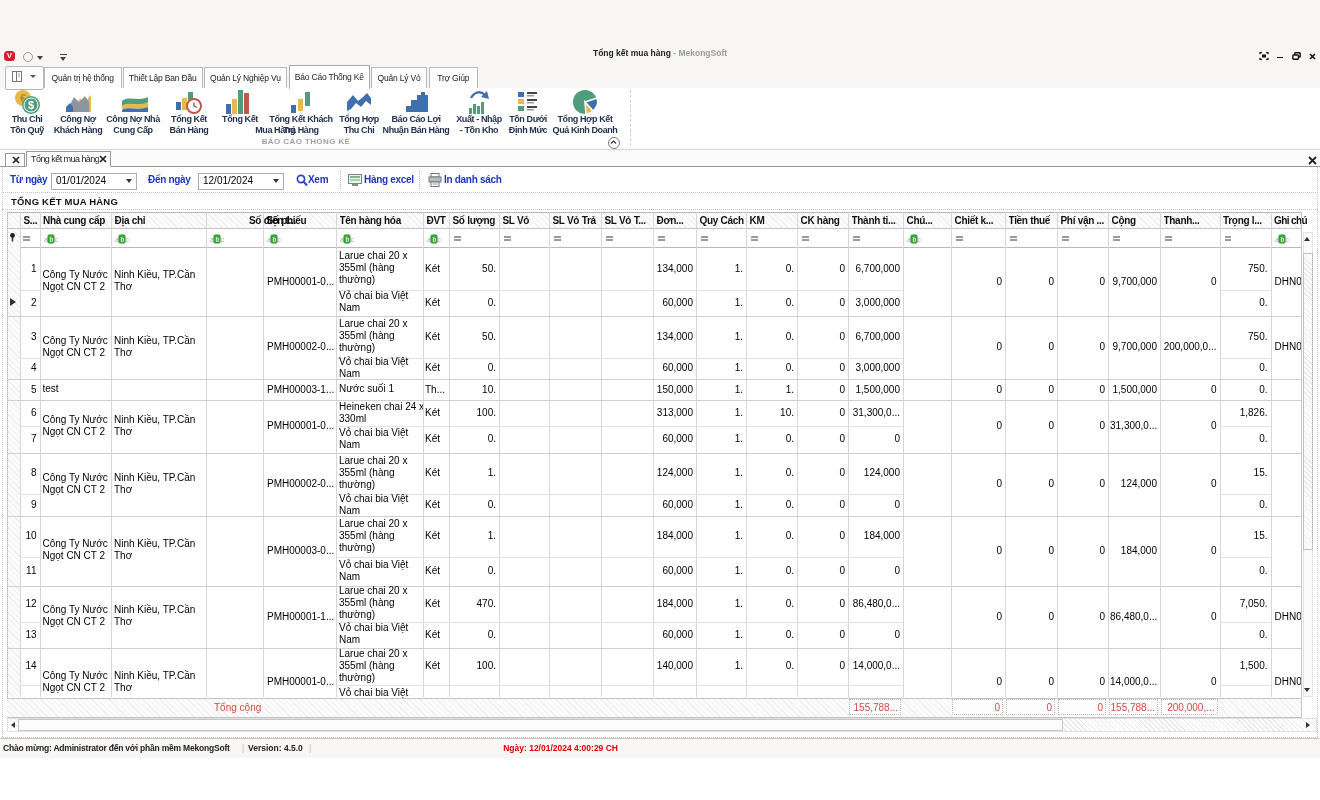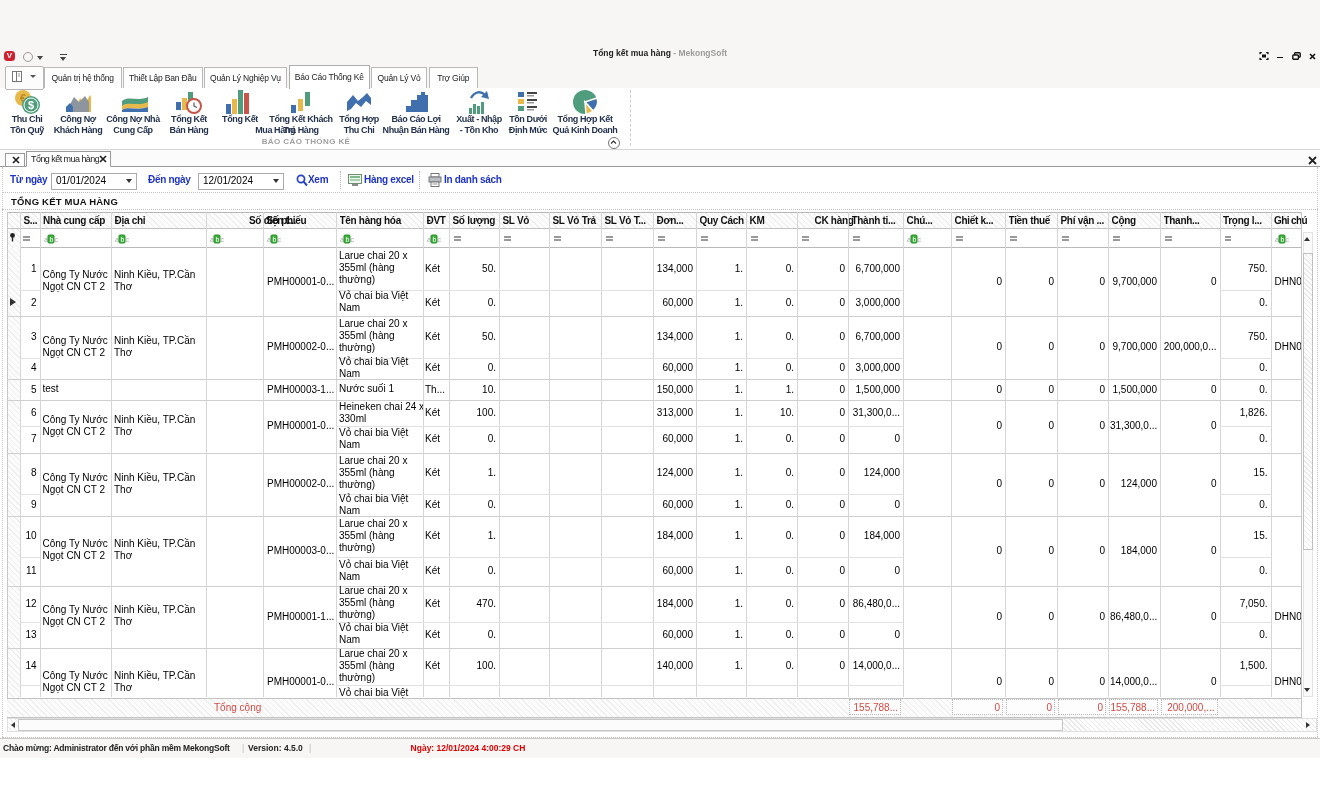--- a/index.html
+++ b/index.html
@@ -189,21 +189,21 @@
     <div style="position:absolute;left:266.5px;top:213px;width:68px;height:15px;line-height:15px;white-space:nowrap;overflow:hidden;font-size:10px;letter-spacing:-0.3px;color:#111;"><b>Số phiếu</b></div>
     <div style="position:absolute;left:339.5px;top:213px;width:82px;height:15px;line-height:15px;white-space:nowrap;overflow:hidden;font-size:10px;letter-spacing:-0.3px;color:#111;"><b>Tên hàng hóa</b></div>
     <div style="position:absolute;left:426.5px;top:213px;width:21px;height:15px;line-height:15px;white-space:nowrap;overflow:hidden;font-size:10px;letter-spacing:-0.3px;color:#111;"><b>ĐVT</b></div>
     <div style="position:absolute;left:452.5px;top:213px;width:45px;height:15px;line-height:15px;white-space:nowrap;overflow:hidden;font-size:10px;letter-spacing:-0.3px;color:#111;"><b>Số lượng</b></div>
     <div style="position:absolute;left:502.5px;top:213px;width:45px;height:15px;line-height:15px;white-space:nowrap;overflow:hidden;font-size:10px;letter-spacing:-0.3px;color:#111;"><b>SL Vỏ</b></div>
     <div style="position:absolute;left:552.5px;top:213px;width:47px;height:15px;line-height:15px;white-space:nowrap;overflow:hidden;font-size:10px;letter-spacing:-0.3px;color:#111;"><b>SL Vỏ Trả</b></div>
     <div style="position:absolute;left:604.5px;top:213px;width:47px;height:15px;line-height:15px;white-space:nowrap;overflow:hidden;font-size:10px;letter-spacing:-0.3px;color:#111;"><b>SL Vỏ T...</b></div>
     <div style="position:absolute;left:656.5px;top:213px;width:38px;height:15px;line-height:15px;white-space:nowrap;overflow:hidden;font-size:10px;letter-spacing:-0.3px;color:#111;"><b>Đơn...</b></div>
     <div style="position:absolute;left:699.5px;top:213px;width:45px;height:15px;line-height:15px;white-space:nowrap;overflow:hidden;font-size:10px;letter-spacing:-0.3px;color:#111;"><b>Quy Cách</b></div>
     <div style="position:absolute;left:749.5px;top:213px;width:46px;height:15px;line-height:15px;white-space:nowrap;overflow:hidden;font-size:10px;letter-spacing:-0.3px;color:#111;"><b>KM</b></div>
-    <div style="position:absolute;left:800.5px;top:213px;width:46px;height:15px;line-height:15px;white-space:nowrap;overflow:hidden;font-size:10px;letter-spacing:-0.3px;color:#111;margin-left:14px;"><b>CK hàng</b></div>
+    <div style="position:absolute;left:800.5px;top:213px;width:46px;height:15px;line-height:15px;white-space:nowrap;overflow:hidden;font-size:10px;letter-spacing:-0.3px;color:#111;"><b>CK hàng</b></div>
     <div style="position:absolute;left:851.5px;top:213px;width:50px;height:15px;line-height:15px;white-space:nowrap;overflow:hidden;font-size:10px;letter-spacing:-0.3px;color:#111;"><b>Thành ti...</b></div>
     <div style="position:absolute;left:906.5px;top:213px;width:43px;height:15px;line-height:15px;white-space:nowrap;overflow:hidden;font-size:10px;letter-spacing:-0.3px;color:#111;"><b>Chú...</b></div>
     <div style="position:absolute;left:954.5px;top:213px;width:49px;height:15px;line-height:15px;white-space:nowrap;overflow:hidden;font-size:10px;letter-spacing:-0.3px;color:#111;"><b>Chiết k...</b></div>
     <div style="position:absolute;left:1008.5px;top:213px;width:47px;height:15px;line-height:15px;white-space:nowrap;overflow:hidden;font-size:10px;letter-spacing:-0.3px;color:#111;"><b>Tiền thuế</b></div>
     <div style="position:absolute;left:1060.5px;top:213px;width:46px;height:15px;line-height:15px;white-space:nowrap;overflow:hidden;font-size:10px;letter-spacing:-0.3px;color:#111;"><b>Phí vận ...</b></div>
     <div style="position:absolute;left:1111.5px;top:213px;width:47px;height:15px;line-height:15px;white-space:nowrap;overflow:hidden;font-size:10px;letter-spacing:-0.3px;color:#111;"><b>Cộng</b></div>
     <div style="position:absolute;left:1163.5px;top:213px;width:54.5px;height:15px;line-height:15px;white-space:nowrap;overflow:hidden;font-size:10px;letter-spacing:-0.3px;color:#111;"><b>Thanh...</b></div>
     <div style="position:absolute;left:1223.0px;top:213px;width:46.0px;height:15px;line-height:15px;white-space:nowrap;overflow:hidden;font-size:10px;letter-spacing:-0.3px;color:#111;"><b>Trọng l...</b></div>
     <div style="position:absolute;left:1274.0px;top:213px;width:25.5px;height:15px;line-height:15px;white-space:nowrap;overflow:visible;font-size:10px;letter-spacing:-0.6px;color:#111;"><b>Ghi chú</b></div>
     <div style="position:absolute;left:7px;top:229px;width:1294px;height:19px;background:#fff;border-bottom:1px solid #b9b9b9;box-sizing:border-box;"></div>
@@ -573,13 +573,13 @@
     <div style="position:absolute;left:11px;top:721.5px;width:0;height:0;border-top:3.5px solid transparent;border-bottom:3.5px solid transparent;border-right:4.5px solid #333;"></div>
     <div style="position:absolute;left:1306px;top:721.5px;width:0;height:0;border-top:3.5px solid transparent;border-bottom:3.5px solid transparent;border-left:4.5px solid #333;"></div>
     <div style="position:absolute;left:18px;top:718.5px;width:1045px;height:12.5px;background:#fcfcfc;border:1px solid #c6c6c6;box-sizing:border-box;"></div>
     <div style="position:absolute;left:2px;top:736.5px;width:1316px;height:1px;border-top:1px dotted #c2c2c2;"></div>
     <div style="position:absolute;left:0px;top:738px;width:1320px;height:1px;background:#c9c9c9;"></div>
     <div style="position:absolute;left:0px;top:739px;width:1320px;height:19px;background:#f7f6f5;"></div>
     <div style="position:absolute;left:3px;top:739px;width:500px;height:19px;line-height:19px;text-align:left;white-space:nowrap;overflow:hidden;font-size:8.5px;letter-spacing:-0.2px;color:#222;"><b>Chào mừng: Administrator đến với phần mềm MekongSoft</b></div>
     <div style="position:absolute;left:233px;top:739px;width:20px;height:19px;line-height:19px;text-align:center;white-space:nowrap;overflow:hidden;font-size:8.5px;color:#bbb;">|</div>
     <div style="position:absolute;left:248px;top:739px;width:100px;height:19px;line-height:19px;text-align:left;white-space:nowrap;overflow:hidden;font-size:8.5px;color:#222;"><b>Version: 4.5.0</b></div>
     <div style="position:absolute;left:300px;top:739px;width:20px;height:19px;line-height:19px;text-align:center;white-space:nowrap;overflow:hidden;font-size:8.5px;color:#bbb;">|</div>
-    <div style="position:absolute;left:318px;top:739px;width:300px;height:19px;line-height:19px;text-align:center;white-space:nowrap;overflow:hidden;font-size:8.5px;color:#e00000;"><b>Ngày: 12/01/2024 4:00:29 CH</b></div>
+    <div style="position:absolute;left:318px;top:739px;width:300px;height:19px;line-height:19px;text-align:right;white-space:nowrap;overflow:hidden;font-size:8.5px;color:#e00000;"><b>Ngày: 12/01/2024 4:00:29 CH</b></div>
   </div>
 </body></html>

